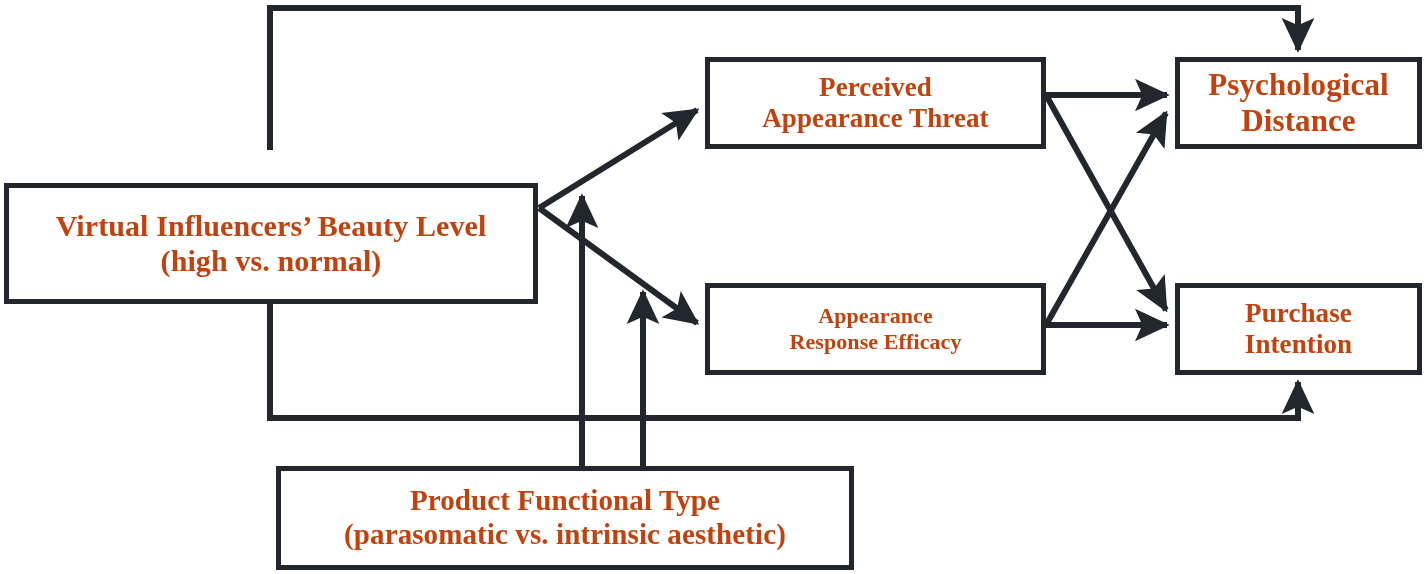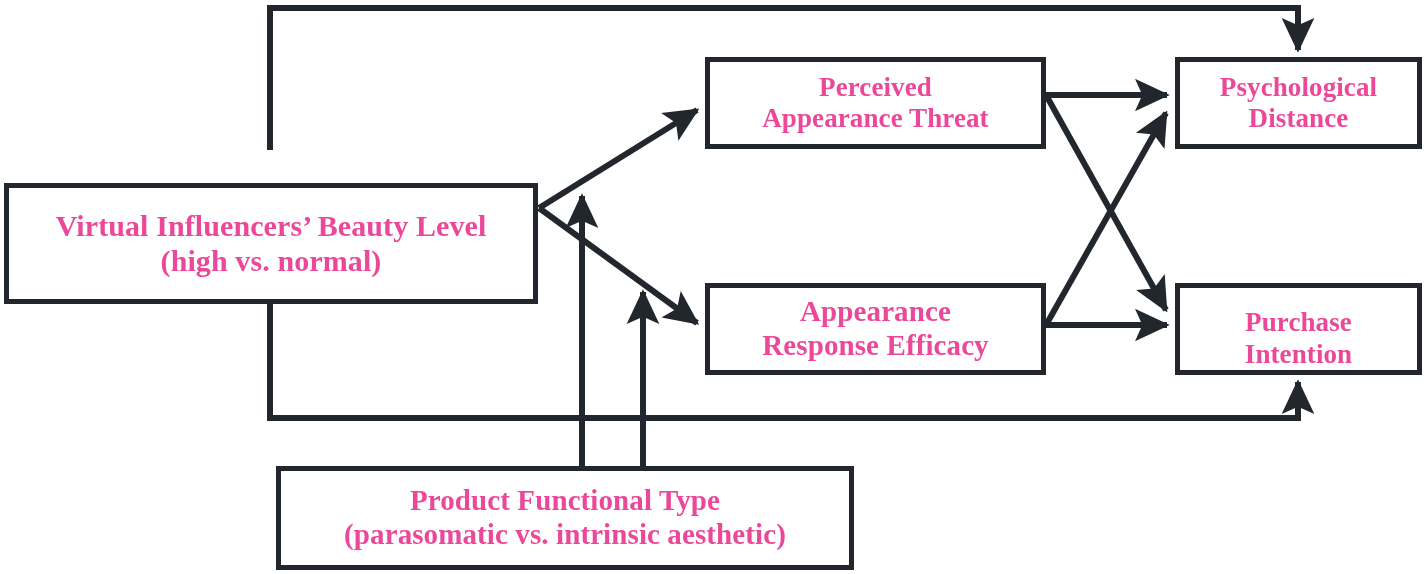--- a/index.html
+++ b/index.html
@@ -31,39 +31,39 @@
     border: 5px solid #22272e;
     background: #ffffff;
     display: flex;
     align-items: center;
     justify-content: center;
     text-align: center;
     z-index: 5;
   }
   .node-label {
     font-weight: bold;
-    color: #ec4899;
+    color: #c2410c;
     line-height: 1.16;
     letter-spacing: 0.1px;
     white-space: pre-line;
     padding: 0 6px;
   }
   #node-beauty-level  { left: 4px;    top: 148px; width: 534px; height: 121px; margin-top: 35px; }
   #node-beauty-level .node-label { font-size: 30px; }
 
   #node-perceived-threat { left: 705px; top: 57px;  width: 341px; height: 92px; }
   #node-perceived-threat .node-label { font-size: 27px; }
 
   #node-response-efficacy { left: 705px; top: 283px; width: 341px; height: 92px; }
-  #node-response-efficacy .node-label { font-size: 29px; }
+  #node-response-efficacy .node-label { font-size: 22px; }
 
   #node-psych-distance { left: 1175px; top: 57px;  width: 247px; height: 92px; }
-  #node-psych-distance .node-label { font-size: 27px; }
+  #node-psych-distance .node-label { font-size: 31px; }
 
-  #node-purchase-intention { left: 1175px; top: 283px; width: 247px; height: 92px; align-items: flex-end; }
+  #node-purchase-intention { left: 1175px; top: 283px; width: 247px; height: 92px; }
   #node-purchase-intention .node-label { font-size: 27px; }
 
   #node-product-type { left: 276px; top: 466px; width: 578px; height: 104px; }
   #node-product-type .node-label { font-size: 29px; }
 </style>
 </head>
 <body>
 
 <div id="diagram-root">
 

